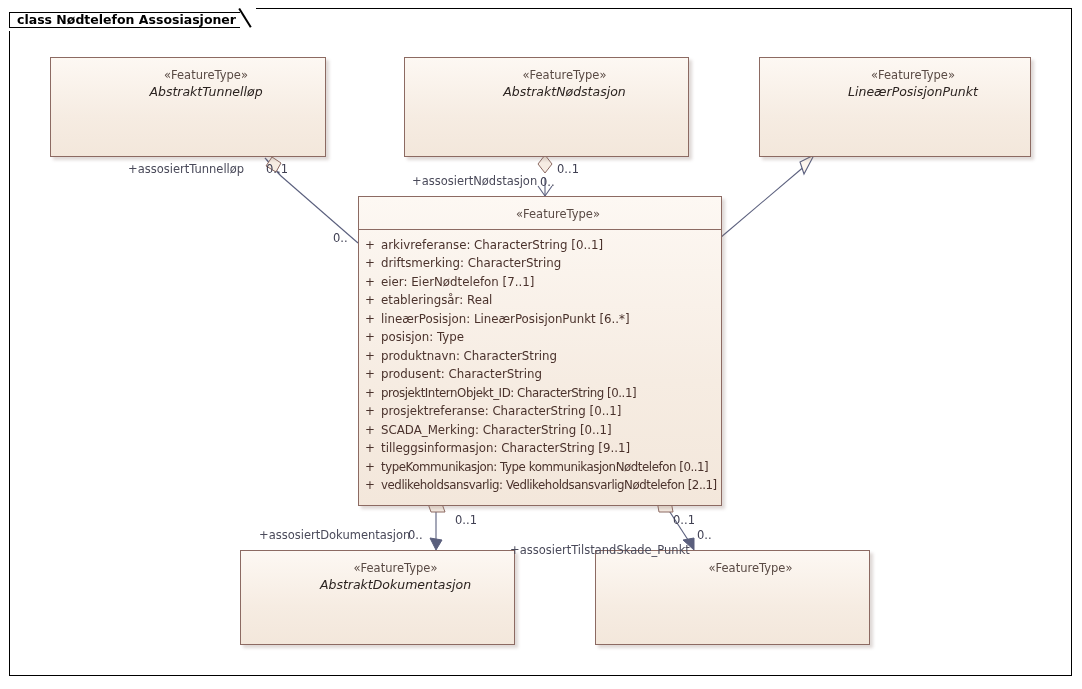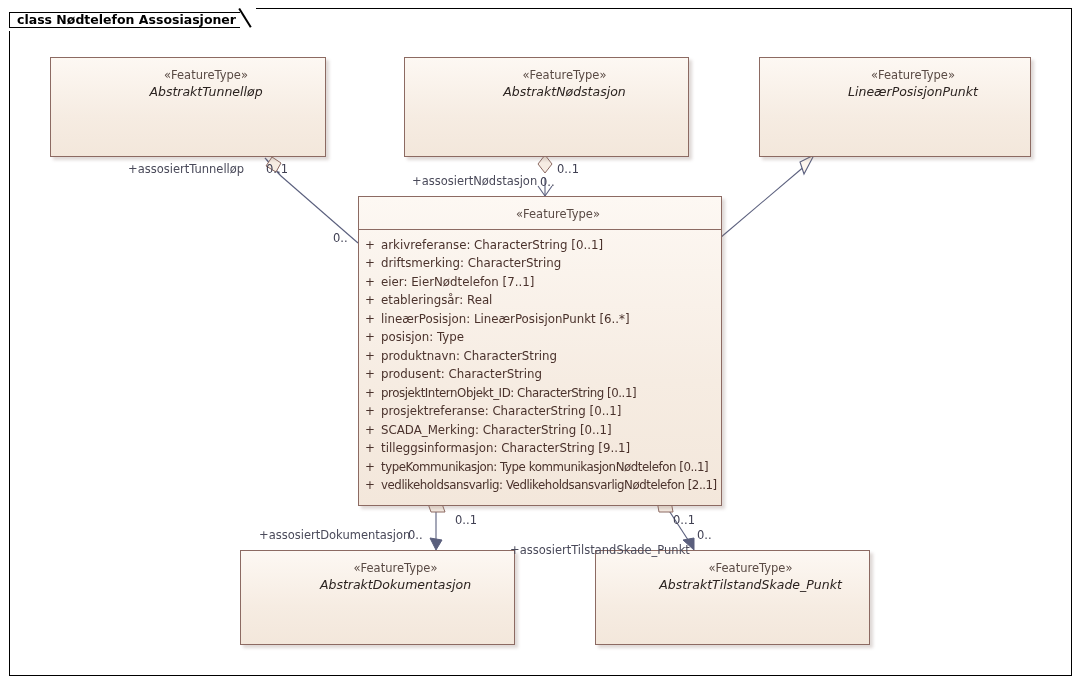--- a/index.html
+++ b/index.html
@@ -287,21 +287,20 @@
 <div class="class-box" style="left:240px; top:550px; width:275px; height:95px;">
   <div class="class-header">
     <span class="stereotype">«FeatureType»</span>
     <span class="class-name abstract">AbstraktDokumentasjon</span>
   </div>
 </div>
 
 <div class="class-box" style="left:595px; top:550px; width:275px; height:95px;">
   <div class="class-header">
     <span class="stereotype">«FeatureType»</span>
-    <span class="class-name abstract">AbstraktTilstandSkade_Punkt</span>
   </div>
 </div>
 
 <div class="edge-label" style="left:128px; top:162px;">+assosiertTunnelløp</div>
 <div class="edge-label mult" style="left:266px; top:162px;">0..1</div>
 <div class="edge-label mult" style="left:333px; top:231px;">0..</div>
 
 <div class="edge-label" style="left:412px; top:174px;">+assosiertNødstasjon</div>
 <div class="edge-label mult" style="left:557px; top:162px;">0..1</div>
 <div class="edge-label mult" style="left:540px; top:175px;">0..</div>

